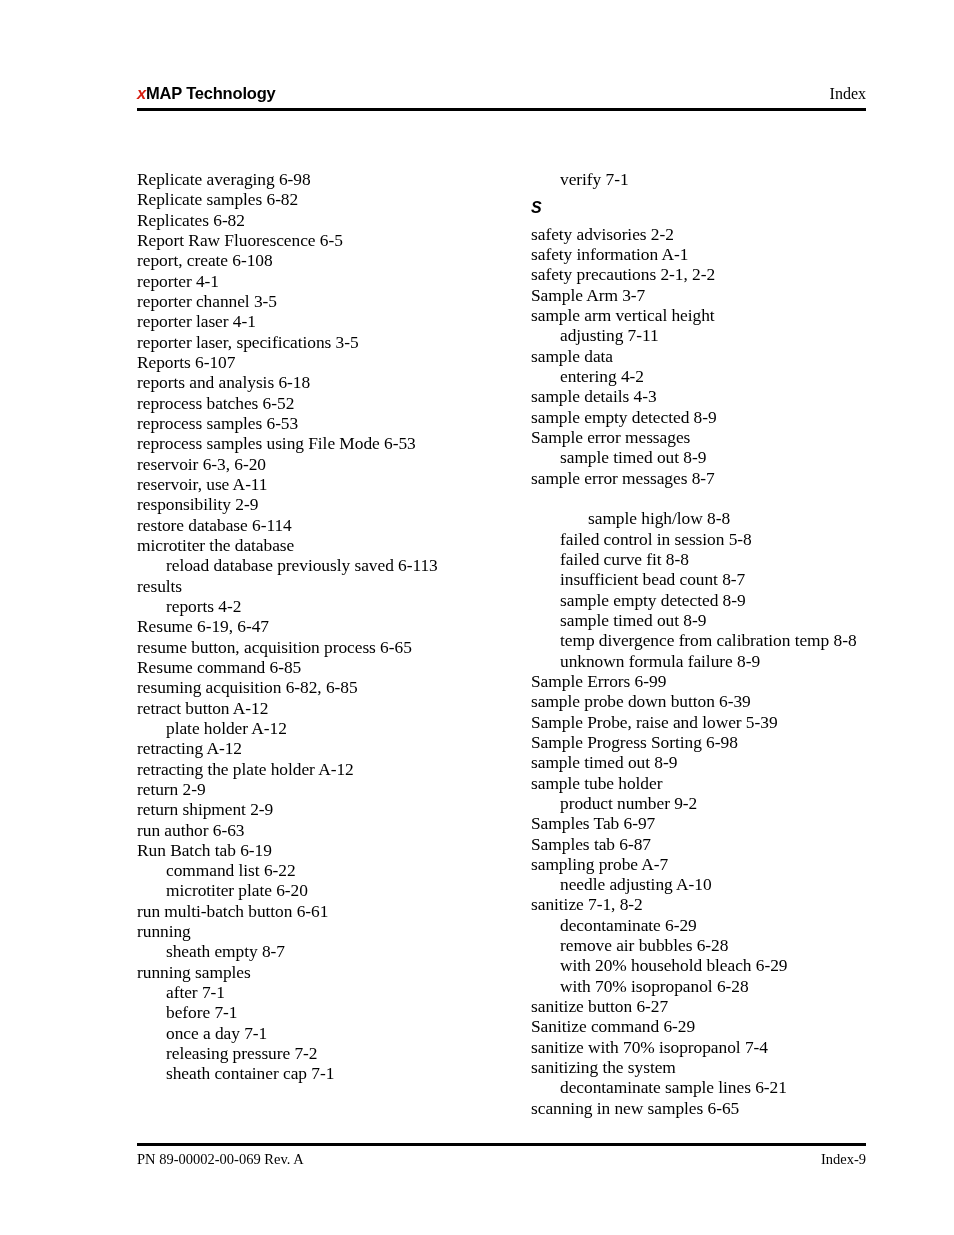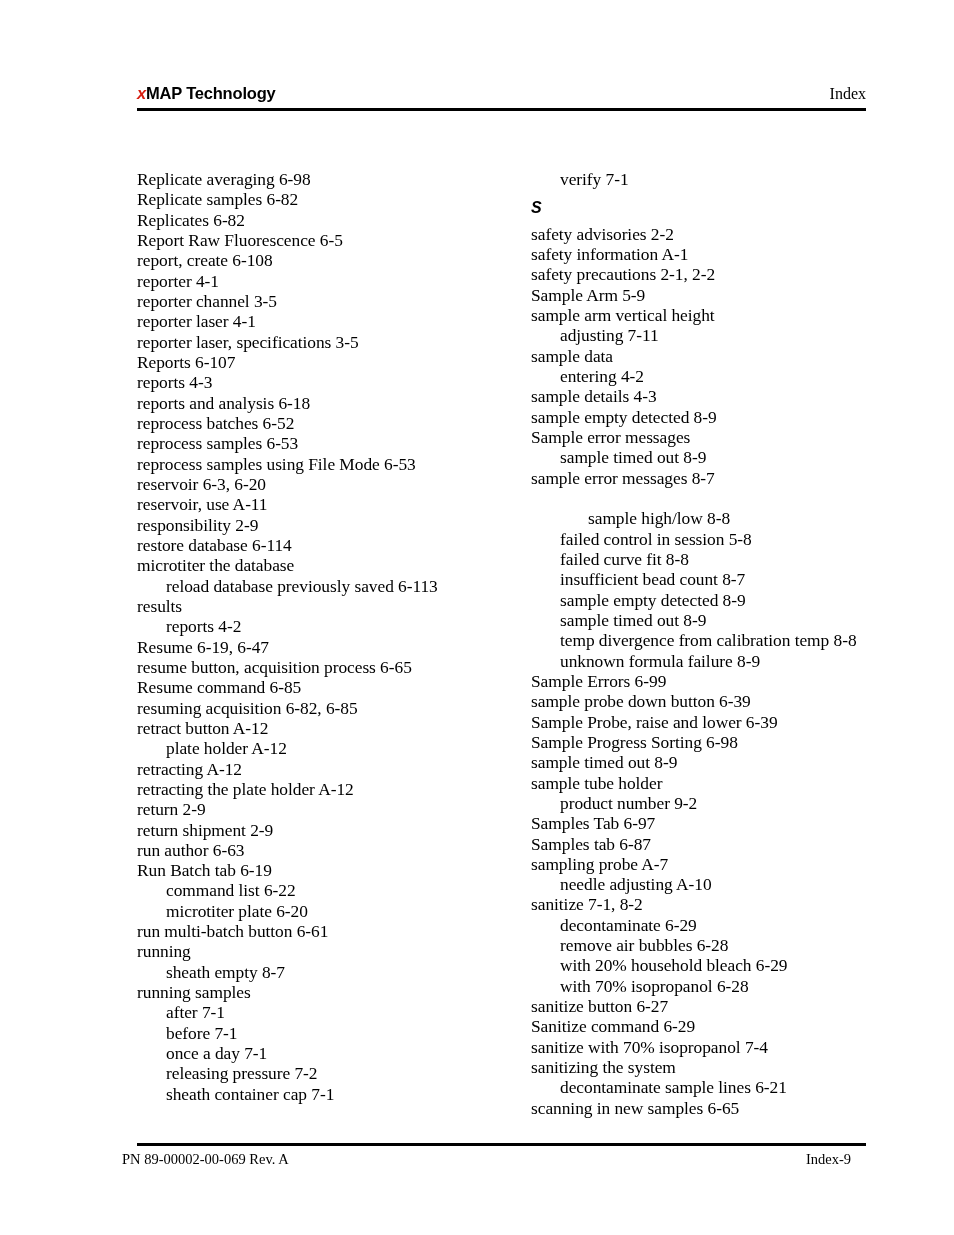--- a/index.html
+++ b/index.html
@@ -112,21 +112,21 @@
   .footer-rule {
     position: absolute;
     left: 137px;
     top: 1143px;
     width: 729px;
     height: 2.5px;
     background: #000000;
   }
   .footer {
     position: absolute;
-    left: 122px;
+    left: 137px;
     top: 1151px;
     width: 729px;
     height: 22px;
     text-align: right;
   }
   .footer-inner {
     display: flex;
     align-items: baseline;
     justify-content: space-between;
     width: 100%;
@@ -152,21 +152,20 @@
         <div class="entry lvl0">Replicate averaging 6-98</div>
         <div class="entry lvl0">Replicate samples 6-82</div>
         <div class="entry lvl0">Replicates 6-82</div>
         <div class="entry lvl0">Report Raw Fluorescence 6-5</div>
         <div class="entry lvl0">report, create 6-108</div>
         <div class="entry lvl0">reporter 4-1</div>
         <div class="entry lvl0">reporter channel 3-5</div>
         <div class="entry lvl0">reporter laser 4-1</div>
         <div class="entry lvl0">reporter laser, specifications 3-5</div>
         <div class="entry lvl0">Reports 6-107</div>
-        <div class="entry lvl0">reports 4-3</div>
         <div class="entry lvl0">reports and analysis 6-18</div>
         <div class="entry lvl0">reprocess batches 6-52</div>
         <div class="entry lvl0">reprocess samples 6-53</div>
         <div class="entry lvl0">reprocess samples using File Mode 6-53</div>
         <div class="entry lvl0">reservoir 6-3, 6-20</div>
         <div class="entry lvl0">reservoir, use A-11</div>
         <div class="entry lvl0">responsibility 2-9</div>
         <div class="entry lvl0">restore database 6-114</div>
         <div class="entry lvl0">microtiter the database</div>
         <div class="entry lvl1">reload database previously saved 6-113</div>
@@ -195,42 +194,42 @@
         <div class="entry lvl1">once a day 7-1</div>
         <div class="entry lvl1">releasing pressure 7-2</div>
         <div class="entry lvl1">sheath container cap 7-1</div>
       </div>
     <div class="col col-right" id="col-right">
         <div class="entry lvl1">verify 7-1</div>
         <div class="section-head">S</div>
         <div class="entry lvl0">safety advisories 2-2</div>
         <div class="entry lvl0">safety information A-1</div>
         <div class="entry lvl0">safety precautions 2-1, 2-2</div>
-        <div class="entry lvl0">Sample Arm 5-9</div>
+        <div class="entry lvl0">Sample Arm 3-7</div>
         <div class="entry lvl0">sample arm vertical height</div>
         <div class="entry lvl1">adjusting 7-11</div>
         <div class="entry lvl0">sample data</div>
         <div class="entry lvl1">entering 4-2</div>
         <div class="entry lvl0">sample details 4-3</div>
         <div class="entry lvl0">sample empty detected 8-9</div>
         <div class="entry lvl0">Sample error messages</div>
         <div class="entry lvl1">sample timed out 8-9</div>
         <div class="entry lvl0">sample error messages 8-7</div>
         <div class="spacer"></div>
         <div class="entry lvl2">sample high/low 8-8</div>
         <div class="entry lvl1">failed control in session 5-8</div>
         <div class="entry lvl1">failed curve fit 8-8</div>
         <div class="entry lvl1">insufficient bead count 8-7</div>
         <div class="entry lvl1">sample empty detected 8-9</div>
         <div class="entry lvl1">sample timed out 8-9</div>
         <div class="entry lvl1">temp divergence from calibration temp 8-8</div>
         <div class="entry lvl1">unknown formula failure 8-9</div>
         <div class="entry lvl0">Sample Errors 6-99</div>
         <div class="entry lvl0">sample probe down button 6-39</div>
-        <div class="entry lvl0">Sample Probe, raise and lower 6-39</div>
+        <div class="entry lvl0">Sample Probe, raise and lower 5-39</div>
         <div class="entry lvl0">Sample Progress Sorting 6-98</div>
         <div class="entry lvl0">sample timed out 8-9</div>
         <div class="entry lvl0">sample tube holder</div>
         <div class="entry lvl1">product number 9-2</div>
         <div class="entry lvl0">Samples Tab 6-97</div>
         <div class="entry lvl0">Samples tab 6-87</div>
         <div class="entry lvl0">sampling probe A-7</div>
         <div class="entry lvl1">needle adjusting A-10</div>
         <div class="entry lvl0">sanitize 7-1, 8-2</div>
         <div class="entry lvl1">decontaminate 6-29</div>

